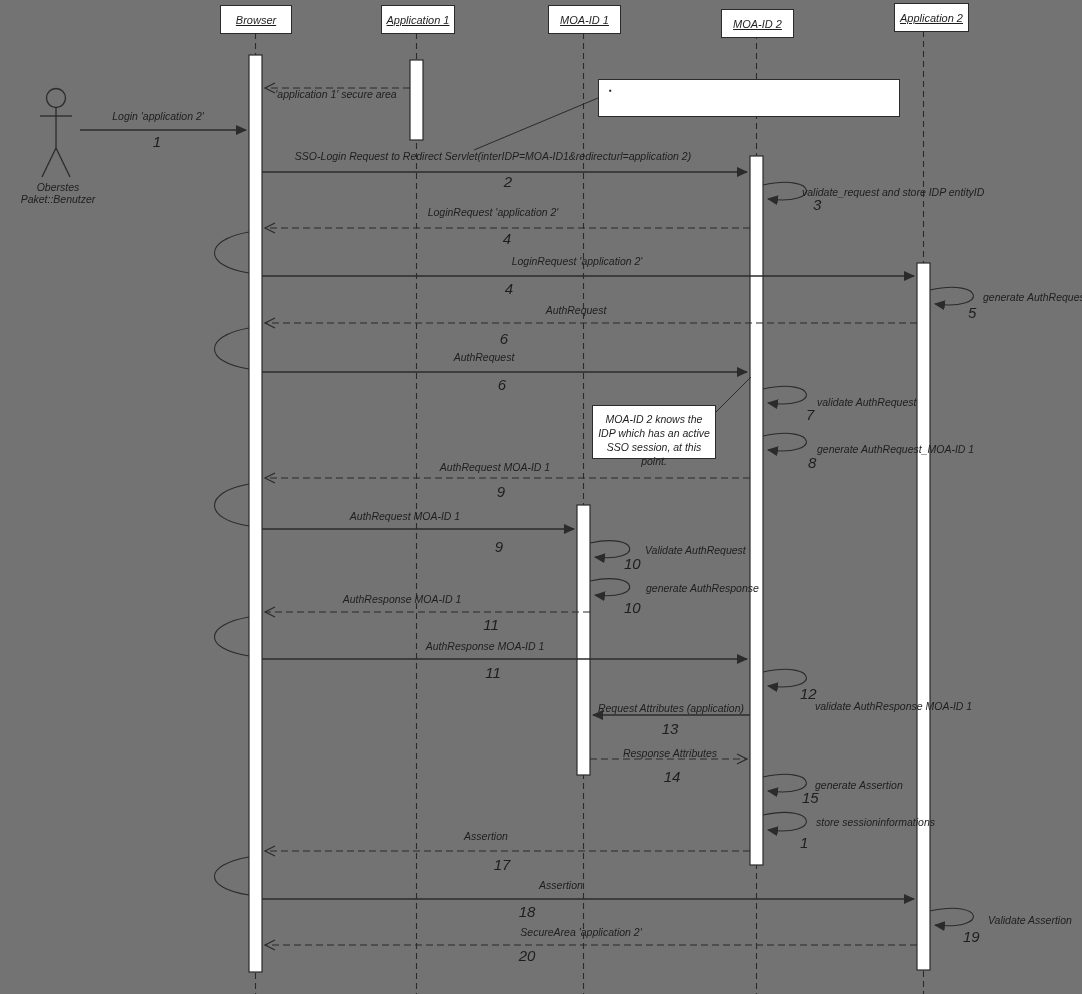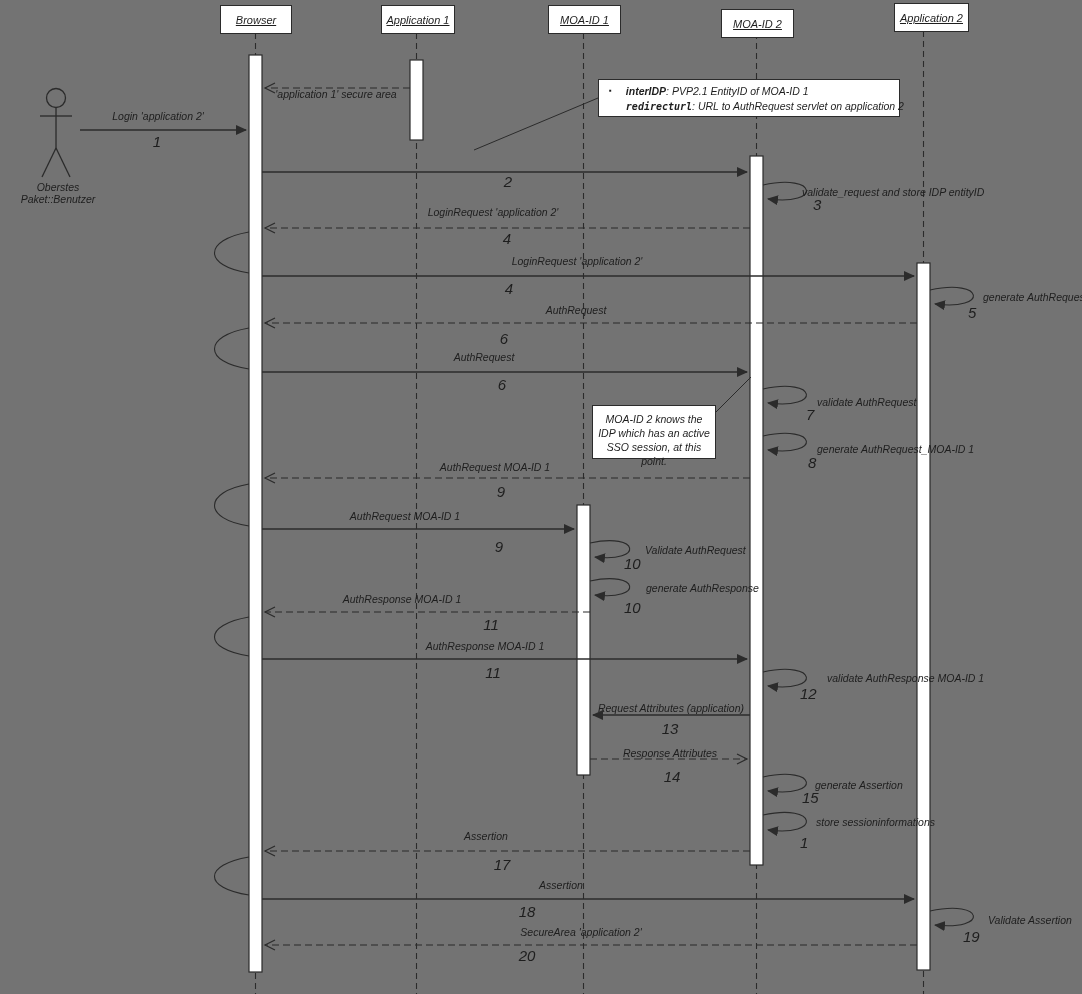--- a/index.html
+++ b/index.html
@@ -121,45 +121,42 @@
   <div class="headbox" style="left:220px;top:5px;width:70px;">Browser</div>
   <div class="headbox" style="left:381px;top:5px;width:72px;">Application 1</div>
   <div class="headbox" style="left:548px;top:5px;width:71px;">MOA-ID 1</div>
   <div class="headbox" style="left:721px;top:9px;width:71px;">MOA-ID 2</div>
   <div class="headbox" style="left:887px;top:3px;width:73px;margin-left:7px;">Application 2</div>
 
   <div class="actorlbl">Oberstes Paket::Benutzer</div>
 
   <div class="note1">
     <span class="bullet">▪</span>
-    <div>
-      <div class="nline"><span class="term">interIDP</span><span>: PVP2.1 EntityID of MOA-ID 1</span></div>
-      <div class="nline"><span class="term mono">redirecturl</span><span>: URL to AuthRequest servlet on application 2</span></div>
-    </div>
   </div>
 
   <div class="note2">MOA-ID 2 knows the IDP which has an active SSO session, at this point.</div>
 
   <div class="lbl ctr" style="left:158px;top:110px;">Login 'application 2'</div>
   <div class="lbl ctr" style="left:336px;top:68px;margin-top:20px;">'application 1' secure area</div>
+  <div class="lbl ctr" style="left:493px;top:150px;">SSO-Login Request to Redirect Servlet(interIDP=MOA-ID1&amp;redirecturl=application 2)</div>
   <div class="lbl" style="left:802px;top:186px;">validate_request and store IDP entityID</div>
   <div class="lbl ctr" style="left:493px;top:206px;">LoginRequest 'application 2'</div>
   <div class="lbl ctr" style="left:577px;top:255px;">LoginRequest 'application 2'</div>
   <div class="lbl" style="left:983px;top:291px;">generate AuthRequest</div>
   <div class="lbl ctr" style="left:576px;top:304px;">AuthRequest</div>
   <div class="lbl ctr" style="left:484px;top:351px;">AuthRequest</div>
   <div class="lbl" style="left:817px;top:396px;">validate AuthRequest</div>
   <div class="lbl" style="left:817px;top:443px;text-align:right;">generate AuthRequest_MOA-ID 1</div>
   <div class="lbl ctr" style="left:495px;top:461px;">AuthRequest MOA-ID 1</div>
   <div class="lbl ctr" style="left:405px;top:510px;">AuthRequest MOA-ID 1</div>
   <div class="lbl" style="left:645px;top:544px;">Validate AuthRequest</div>
   <div class="lbl" style="left:646px;top:582px;">generate AuthResponse</div>
   <div class="lbl ctr" style="left:402px;top:593px;">AuthResponse MOA-ID 1</div>
   <div class="lbl ctr" style="left:485px;top:640px;">AuthResponse MOA-ID 1</div>
-  <div class="lbl" style="left:815px;top:672px;margin-left:12px;">validate AuthResponse MOA-ID 1</div>
+  <div class="lbl" style="left:815px;top:700px;">validate AuthResponse MOA-ID 1</div>
   <div class="lbl ctr" style="left:671px;top:702px;">Request Attributes (application)</div>
   <div class="lbl ctr" style="left:670px;top:747px;">Response Attributes</div>
   <div class="lbl" style="left:815px;top:779px;">generate Assertion</div>
   <div class="lbl" style="left:816px;top:816px;">store sessioninformations</div>
   <div class="lbl ctr" style="left:486px;top:830px;">Assertion</div>
   <div class="lbl ctr" style="left:561px;top:879px;">Assertion</div>
   <div class="lbl" style="left:988px;top:914px;">Validate Assertion</div>
   <div class="lbl ctr" style="left:581px;top:926px;">SecureArea 'application 2'</div>
 
   <div class="num ctr" style="left:157px;top:134px;">1</div>

